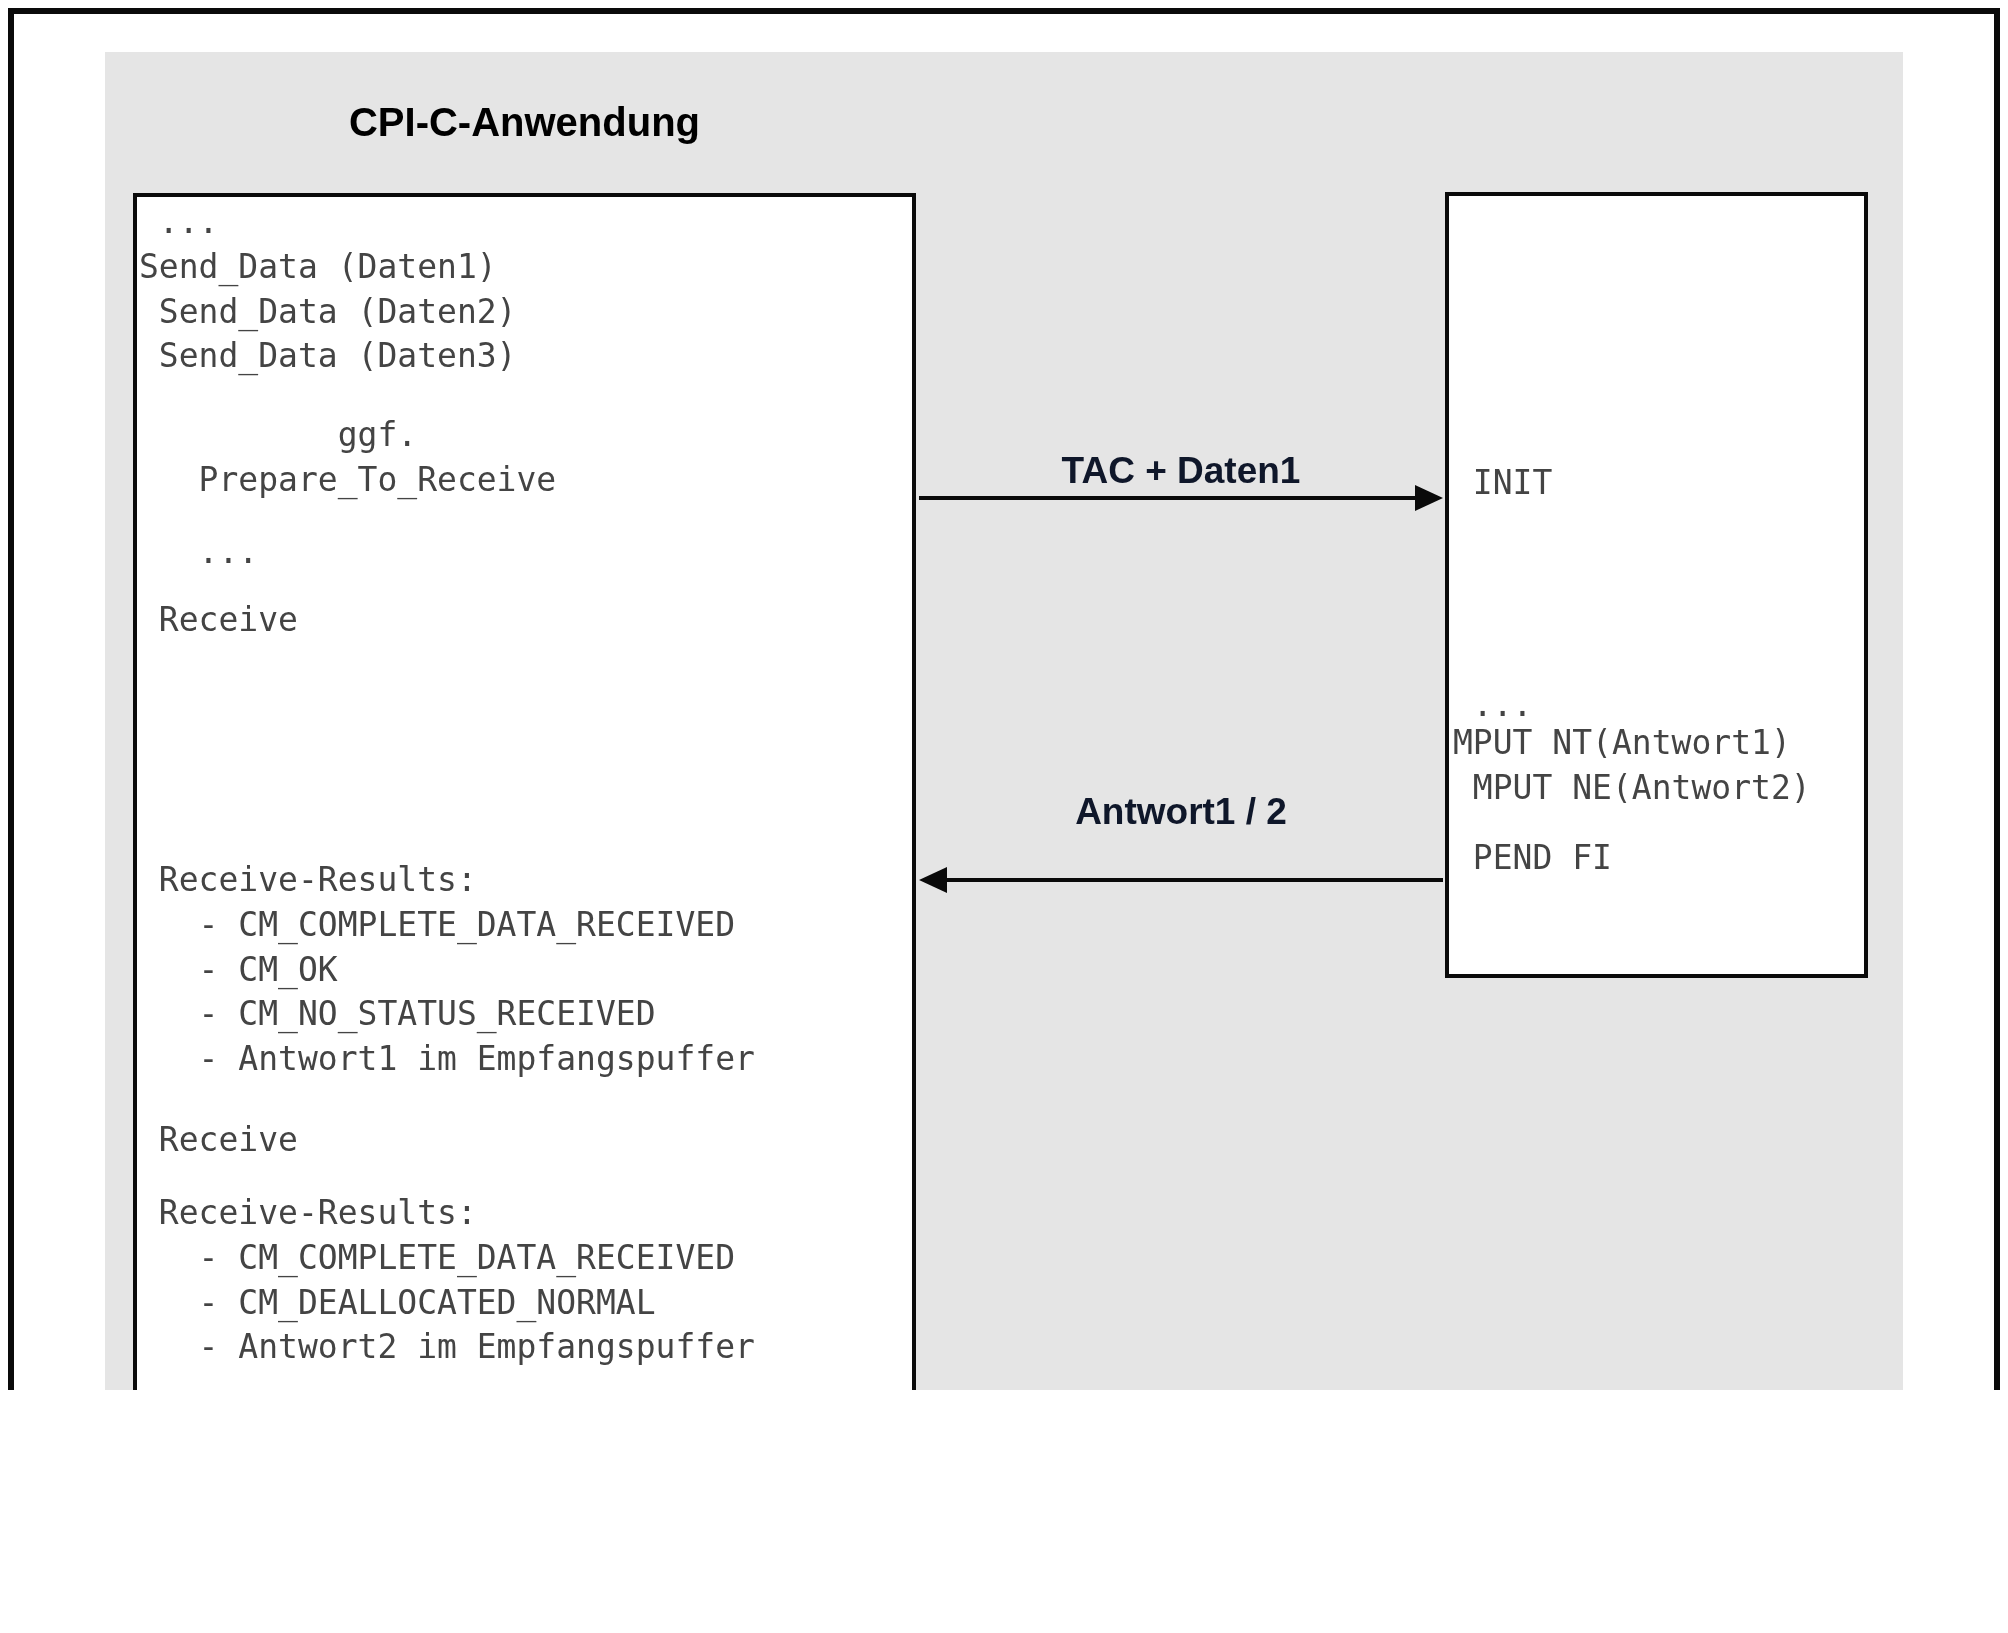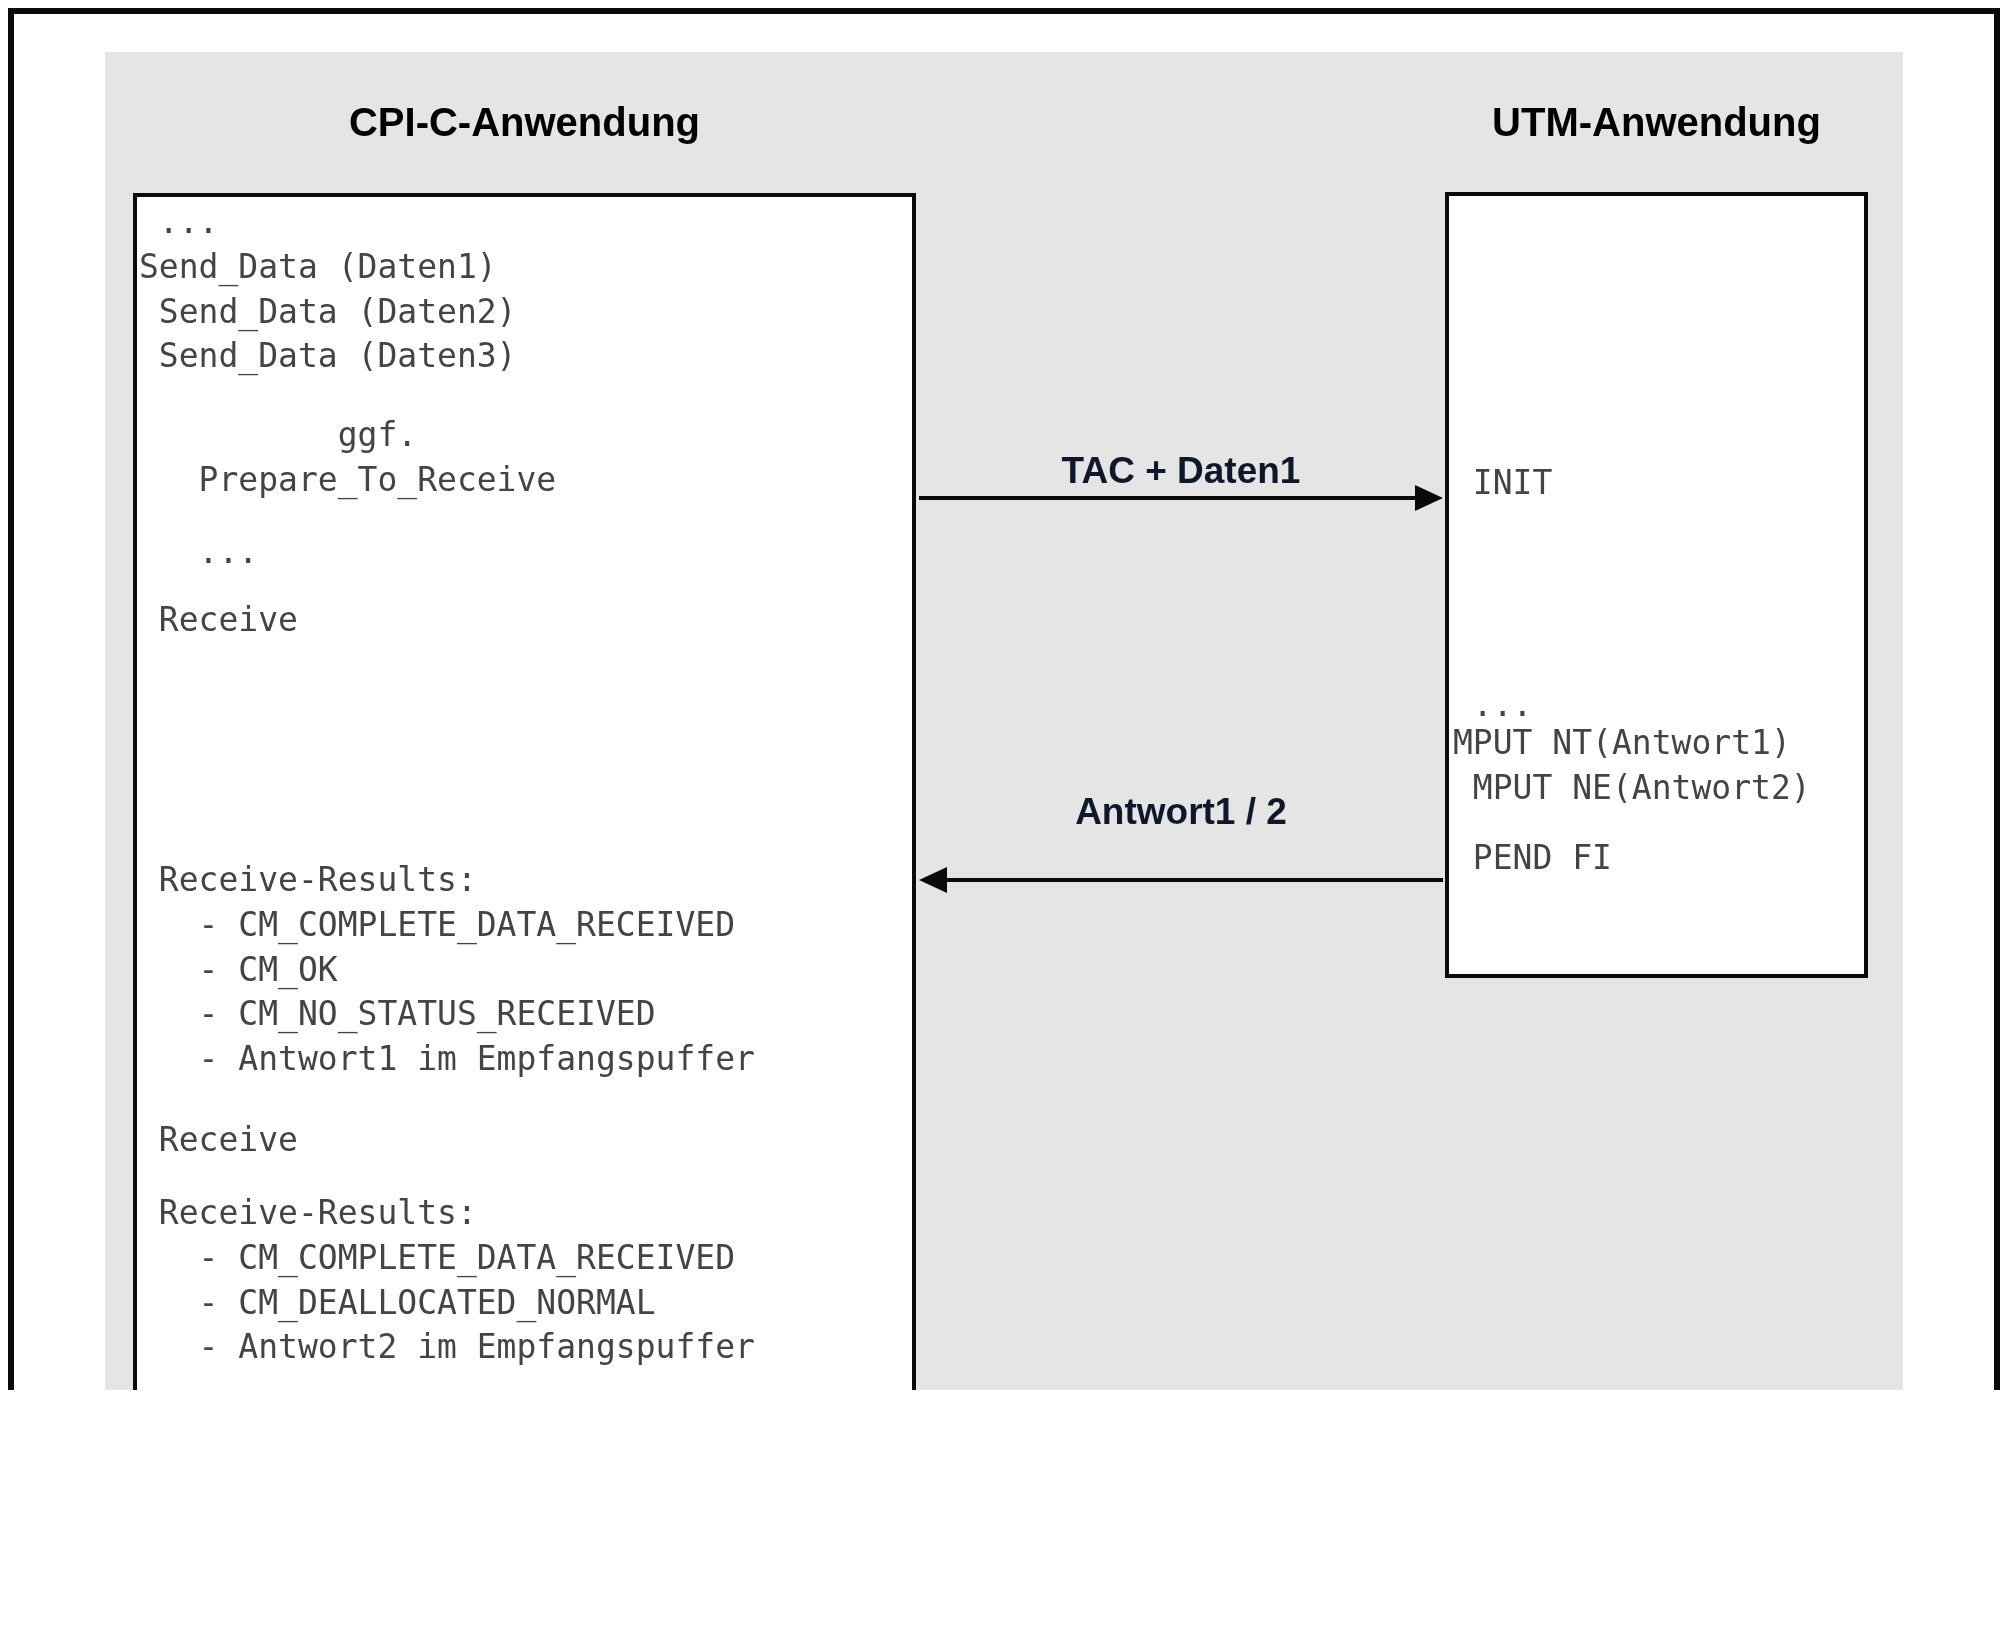--- a/index.html
+++ b/index.html
@@ -78,21 +78,20 @@
   #a2-bottom{top:900px;}
 </style>
 </head>
 <body>
 
 <div id="stage">
   <div class="outer-frame"></div>
   <div class="panel"></div>
 
   <div class="app-title" id="title-left">CPI-C-Anwendung</div>
-  <div class="app-title" id="title-right">UTM-Anwendung</div>
 
   <div class="app-box" id="box-left"></div>
   <div class="app-box" id="box-right"></div>
 
   <pre class="code" id="lb0"> ...
 Send_Data (Daten1)
  Send_Data (Daten2)
  Send_Data (Daten3)</pre>
   <pre class="code" id="lb1">   ggf.
    Prepare_To_Receive</pre>

